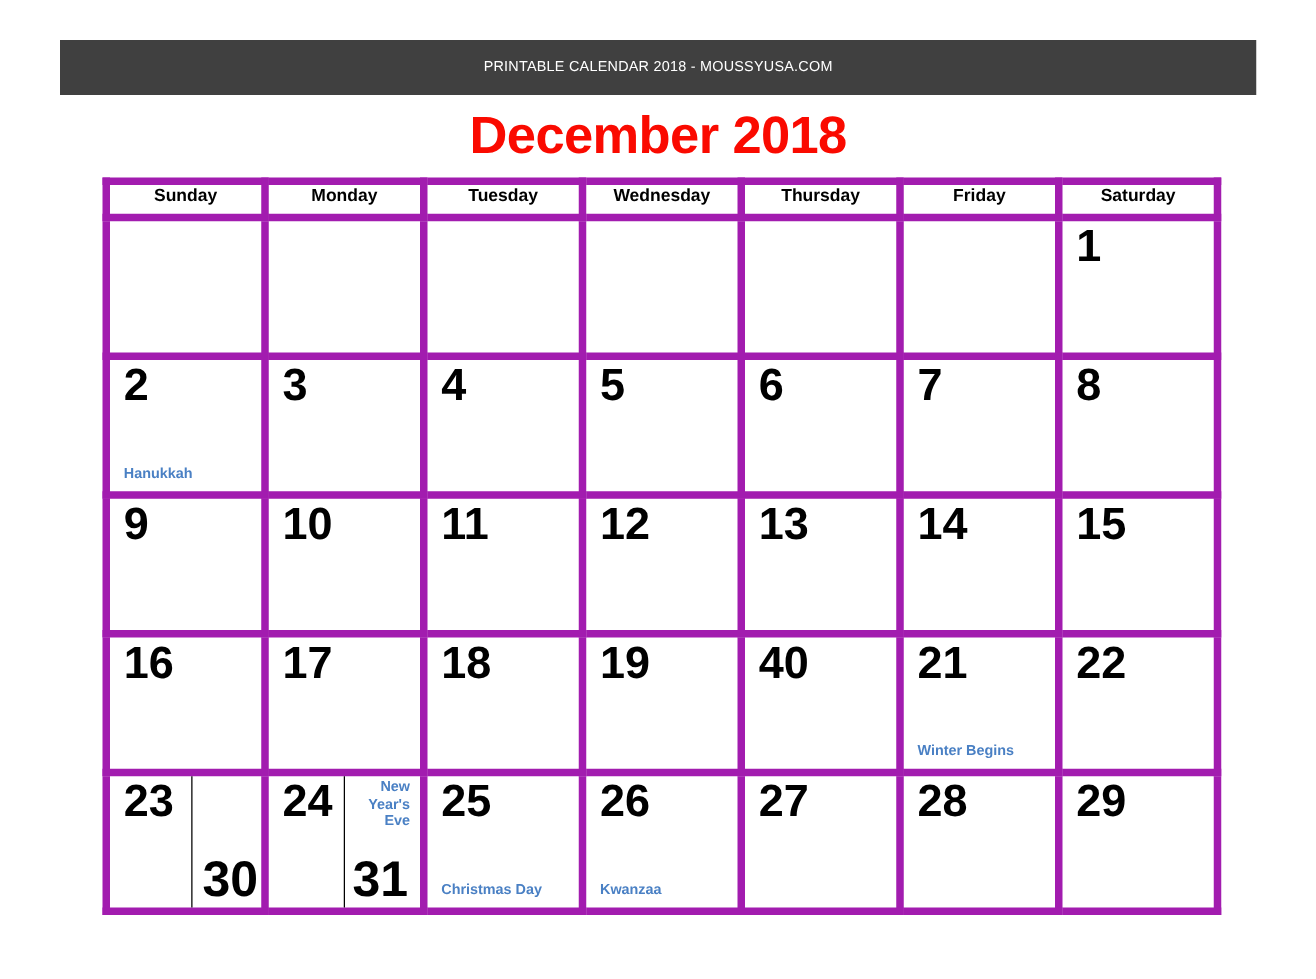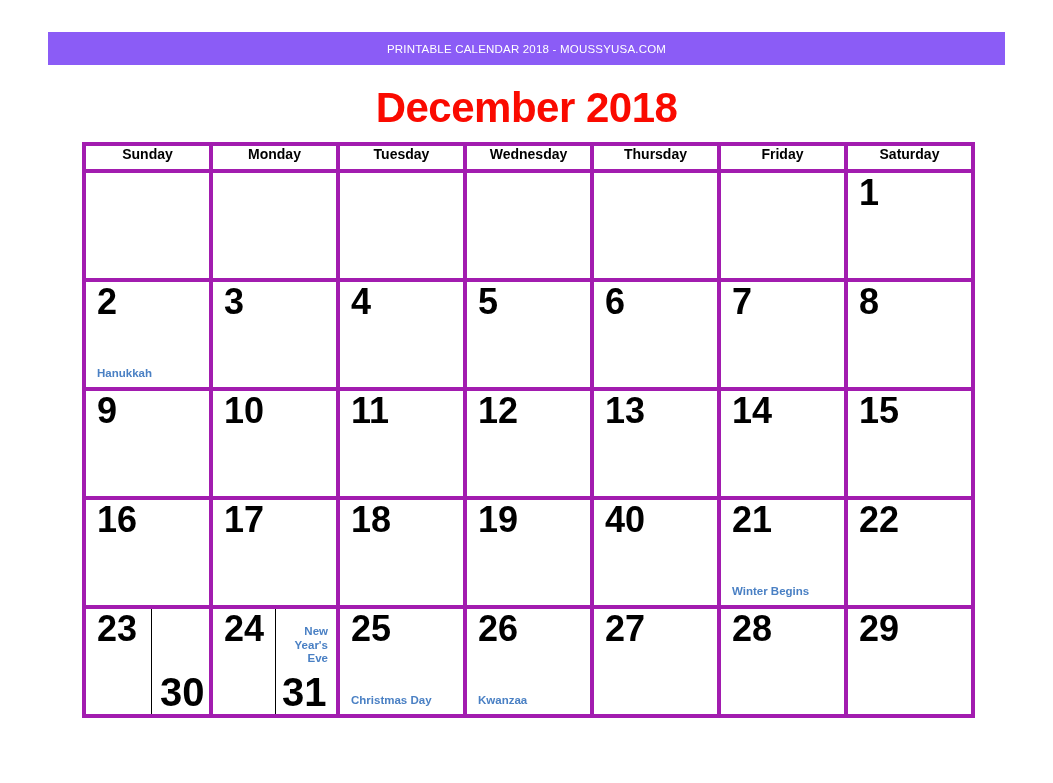--- a/index.html
+++ b/index.html
@@ -15,22 +15,22 @@
     overflow: hidden;
     position: relative;
   }
 
   
   #site-banner {
     position: absolute;
     left: 48px;
     top: 32px;
     width: 957px;
-    height: 33px;
-    background: #8b5cf6;
+    height: 44px;
+    background: #404040;
     display: flex;
     align-items: center;
     justify-content: center;
   }
   #site-banner .banner-text {
     color: #ffffff;
     font-size: 11.5px;
     font-weight: 400;
     letter-spacing: 0.2px;
     font-family: "Liberation Sans", sans-serif;
@@ -55,21 +55,21 @@
   #calendar-table {
     position: absolute;
     left: 82px;
     top: 142px;
     width: 889px;
     border-collapse: collapse;
     table-layout: fixed;
   }
   #calendar-table th,
   #calendar-table td {
-    border: 4px solid #a21caf;
+    border: 6px solid #a21caf;
     padding: 0;
     vertical-align: top;
   }
   #calendar-table col { width: 127px; }
 
   thead th {
     height: 23px;
     text-align: center;
     vertical-align: middle;
     font-size: 14px;
@@ -132,21 +132,21 @@
     align-items: flex-end;
     justify-content: flex-start;
   }
   .split-right .sub-event {
     font-size: 11.5px;
     font-weight: bold;
     color: #4a80c4;
     text-align: right;
     line-height: 1.18;
     font-family: "Liberation Sans", sans-serif;
-    margin-top: 14px;
+    margin-top: 1px;
     width: 46px;
   }
   .split-right .sub-day {
     position: absolute;
     left: 6px;
     bottom: 2px;
     font-size: 40px;
     font-weight: bold;
     color: #000000;
     line-height: 1.0;

